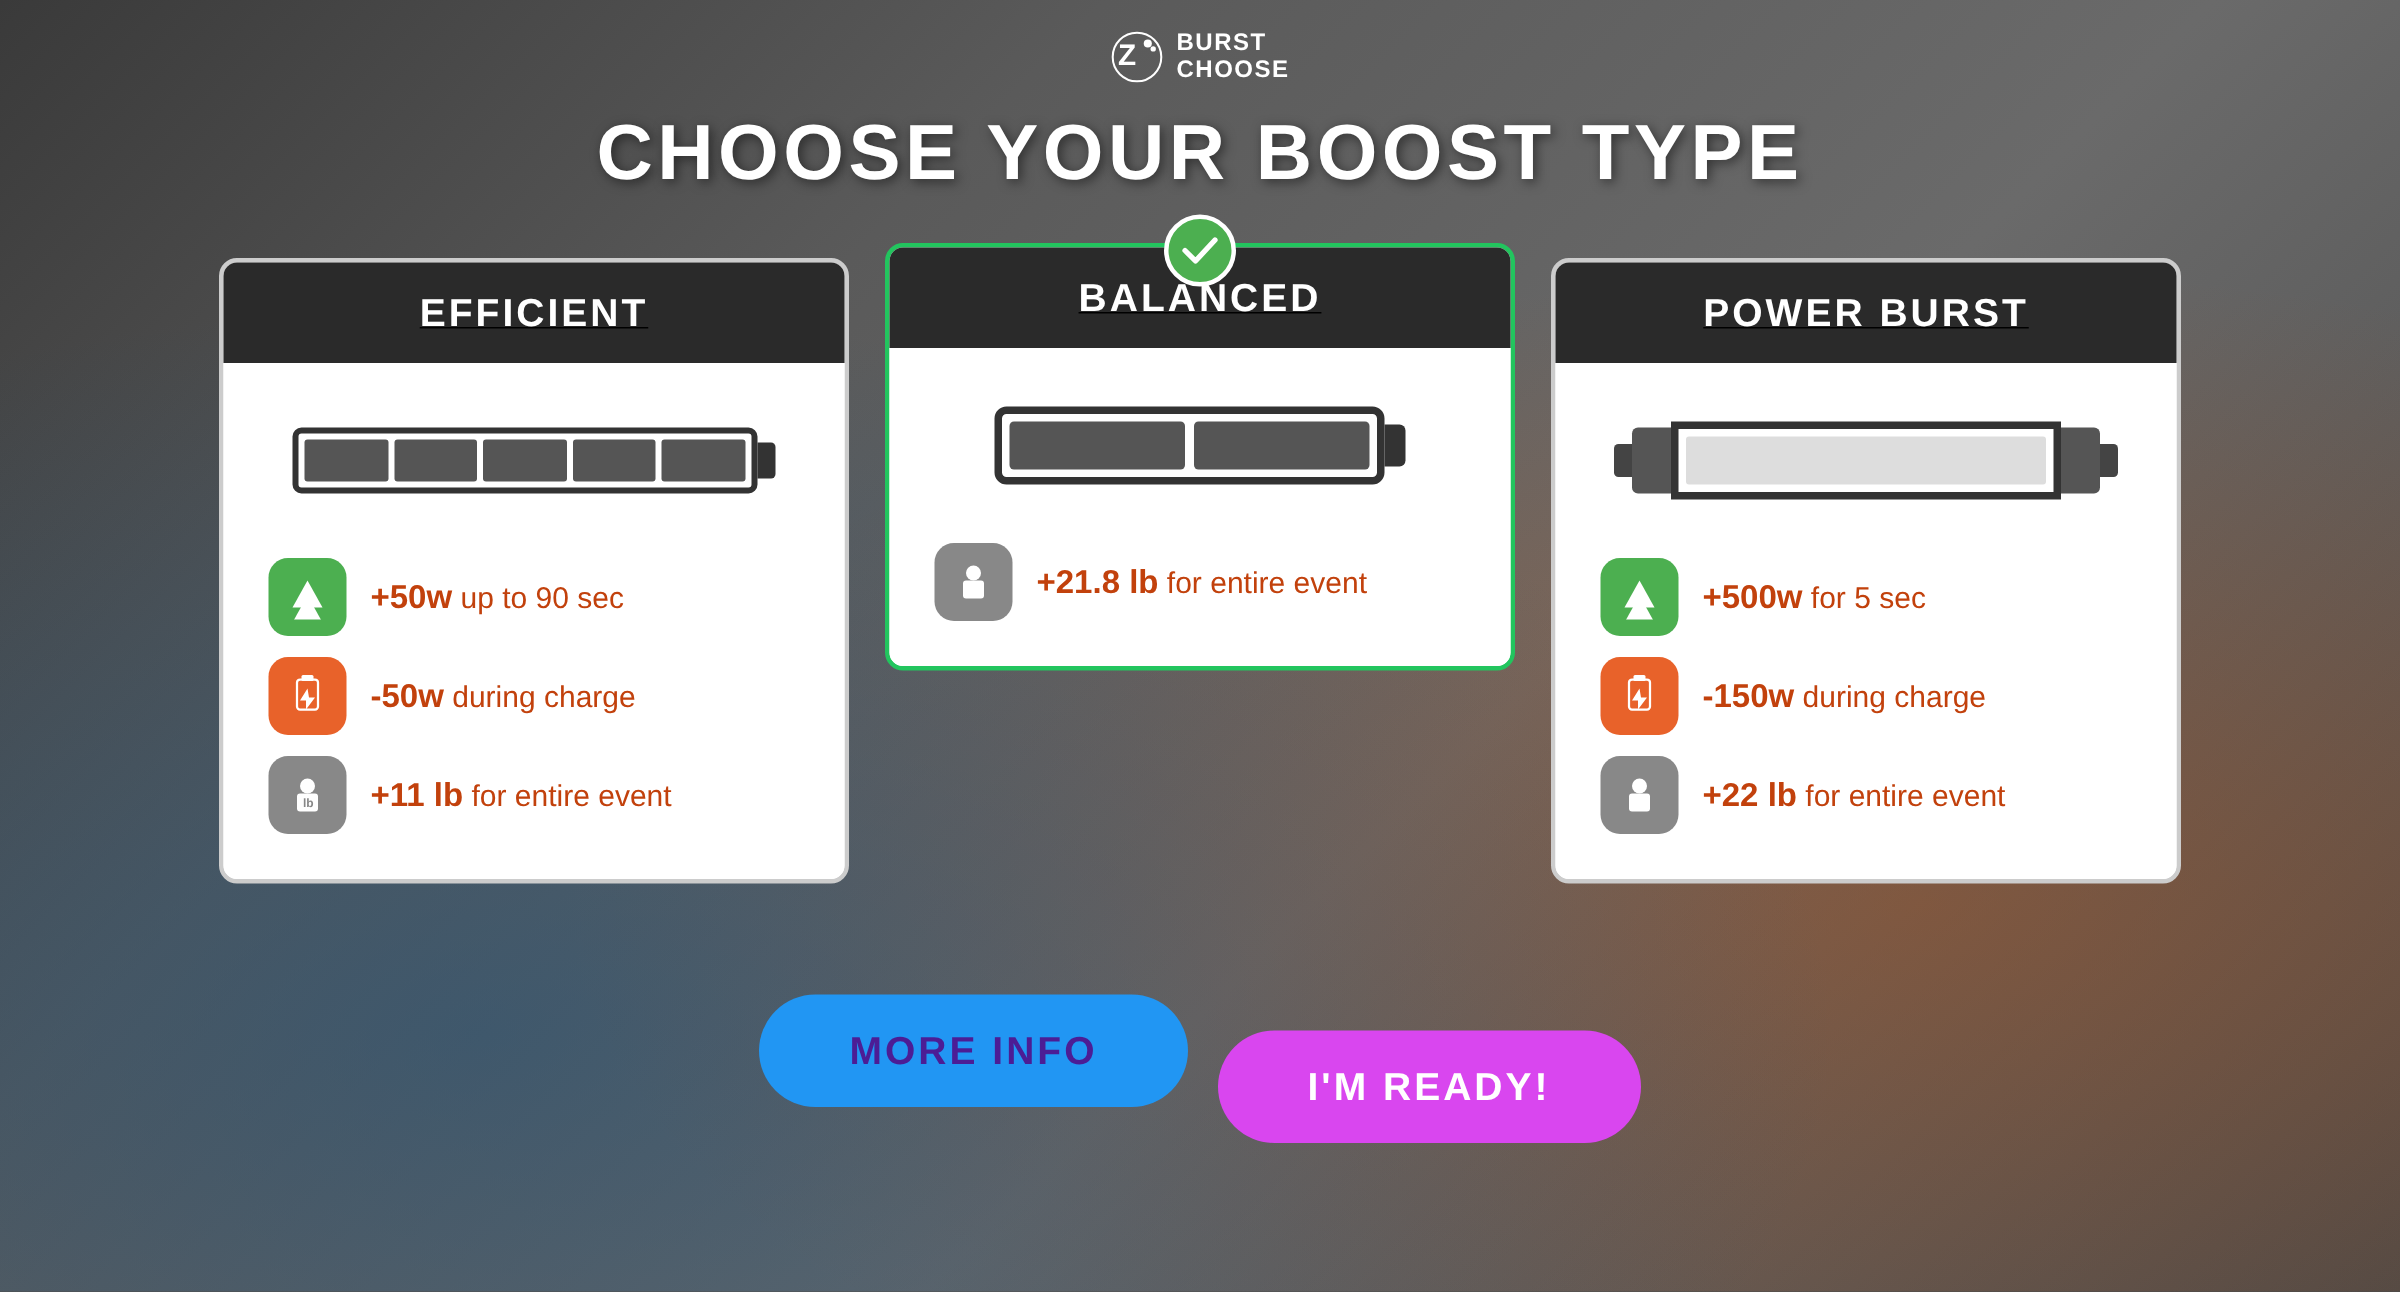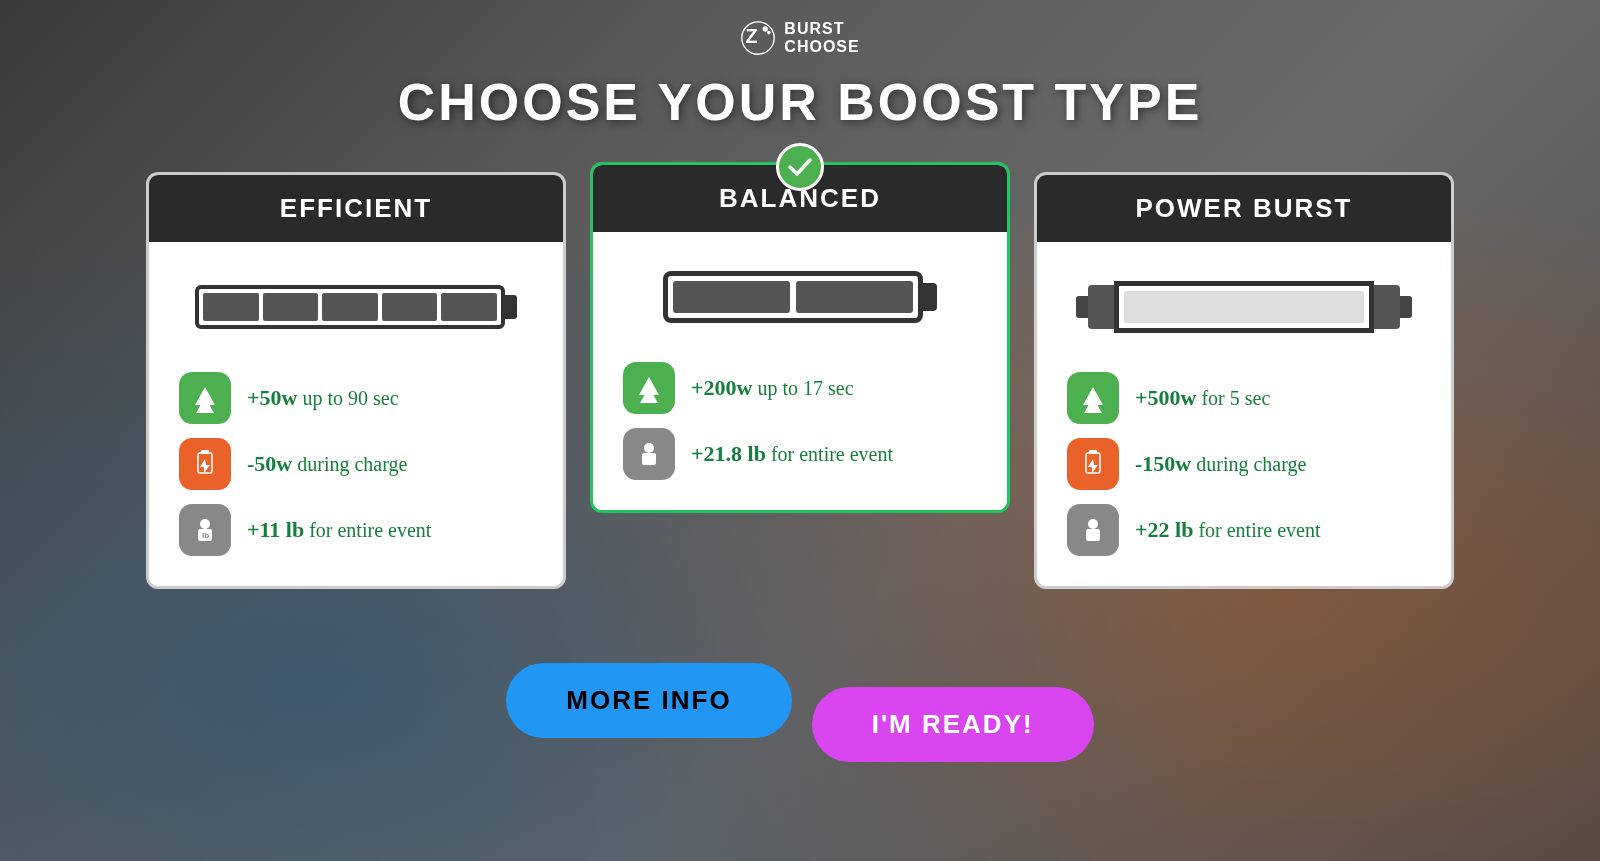--- a/index.html
+++ b/index.html
@@ -82,20 +82,21 @@
       overflow: visible;
       position: relative;
       border: 3px solid #ccc;
     }
 
     .card-header {
       background: #2a2a2a;
       border-radius: 9px 9px 0 0;
       padding: 18px 20px;
       text-align: center;
+      text-decoration: underline;
     }
 
     .card-header-title {
       color: white;
       font-size: 26px;
       font-weight: 900;
       letter-spacing: 2px;
       text-transform: uppercase;
     }
 
@@ -261,22 +262,22 @@
     .stat-icon.orange { background: #e8622a; }
     .stat-icon.gray { background: #888; }
 
     .stat-icon svg {
       width: 30px;
       height: 30px;
     }
 
     .stat-text {
       font-size: 20px;
-      color: #15803d;
-      font-family: Liberation Serif, serif;
+      color: #c2410c;
+      font-family: Liberation Sans, sans-serif;
       font-weight: 400;
     }
 
     .stat-text strong {
       font-weight: 900;
       font-size: 22px;
     }
 
     .buttons-row {
       display: flex;
@@ -290,21 +291,21 @@
       border: none;
       cursor: pointer;
       font-size: 26px;
       font-weight: 900;
       letter-spacing: 2px;
       text-transform: uppercase;
     }
 
     .btn-info {
       background: #2196f3;
-      color: #000000;
+      color: #4c1d95;
     }
 
     .btn-ready {
       background: #d946ef;
       color: white;
       margin-top: 48px;
     }
   </style>
 </head>
 <body>
@@ -400,29 +401,20 @@
             <div class="battery-body-bal">
               <div class="battery-seg-bal"></div>
               <div class="battery-seg-bal"></div>
             </div>
             <div class="battery-tip-bal"></div>
           </div>
         </div>
 
         <div class="stats-list">
           <div class="stat-row">
-            <div class="stat-icon green">
-              <svg viewBox="0 0 30 30" fill="white">
-                  <polygon points="15,4 25,22 5,22"></polygon>
-                  <polygon points="15,14 25,32 5,32"></polygon>
-                </svg>
-            </div>
-            <span class="stat-text"><strong>+200w</strong> up to 17 sec</span>
-          </div>
-          <div class="stat-row">
             <div class="stat-icon gray">
               <svg viewBox="0 0 30 30" fill="white">
                   <circle cx="15" cy="9" r="5" fill="white"></circle>
                   <rect x="8" y="14" width="14" height="12" rx="2" fill="white"></rect>
                 </svg>
             </div>
             <span class="stat-text"><strong>+21.8 lb</strong> for entire event</span>
           </div>
         </div>
       </div>

